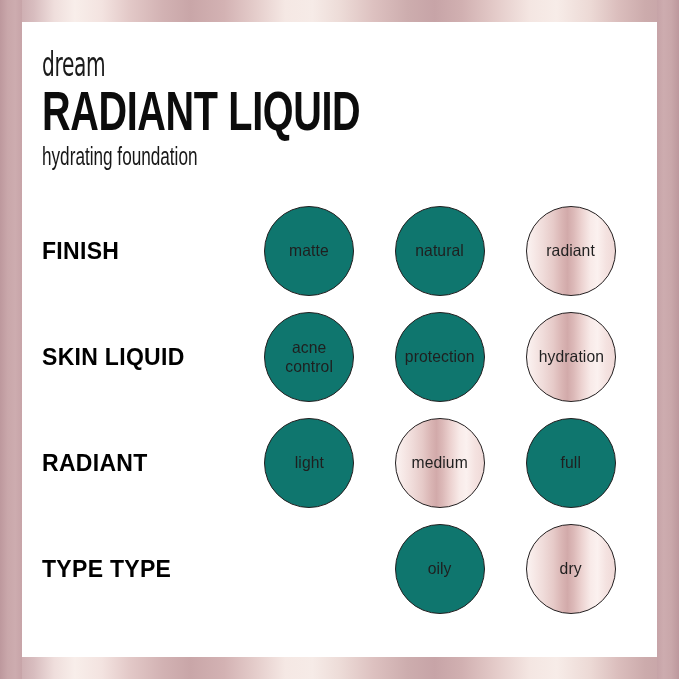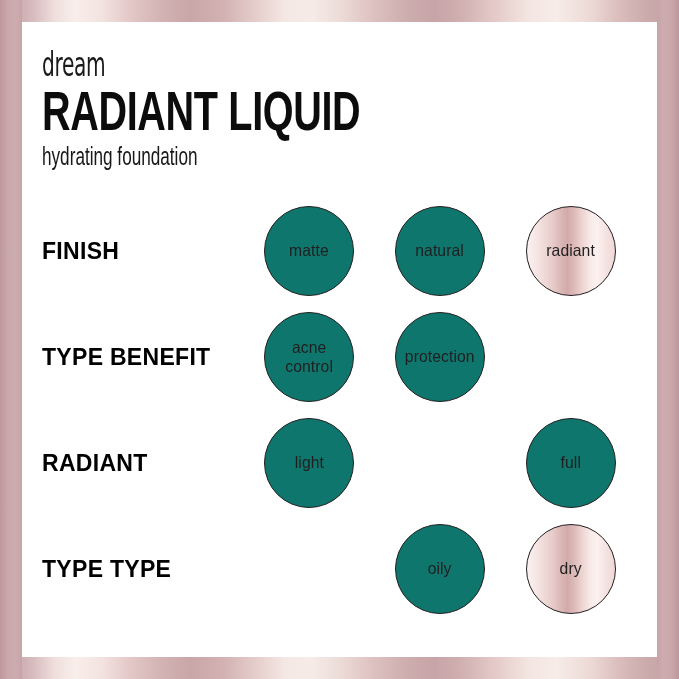--- a/index.html
+++ b/index.html
@@ -216,36 +216,42 @@
             </div>
             <div class="circle col-1">
               <span class="circle-text">natural</span>
             </div>
             <div class="circle col-2 on">
               <span class="circle-text">radiant</span>
             </div>
           </div>
         </div>
         <div class="row">
-          <div class="row-label">TYPE BENEFIT</div>
+          <div class="row-label">SKIN LIQUID</div>
           <div class="cells">
             <div class="circle col-0">
               <span class="circle-text">acne<br>control</span>
             </div>
             <div class="circle col-1">
               <span class="circle-text">protection</span>
             </div>
+            <div class="circle col-2 on">
+              <span class="circle-text">hydration</span>
+            </div>
           </div>
         </div>
         <div class="row">
           <div class="row-label">RADIANT</div>
           <div class="cells">
             <div class="circle col-0">
               <span class="circle-text">light</span>
             </div>
+            <div class="circle col-1 on">
+              <span class="circle-text">medium</span>
+            </div>
             <div class="circle col-2">
               <span class="circle-text">full</span>
             </div>
           </div>
         </div>
         <div class="row">
           <div class="row-label">TYPE TYPE</div>
           <div class="cells">
             <div class="circle col-1">
               <span class="circle-text">oily</span>

